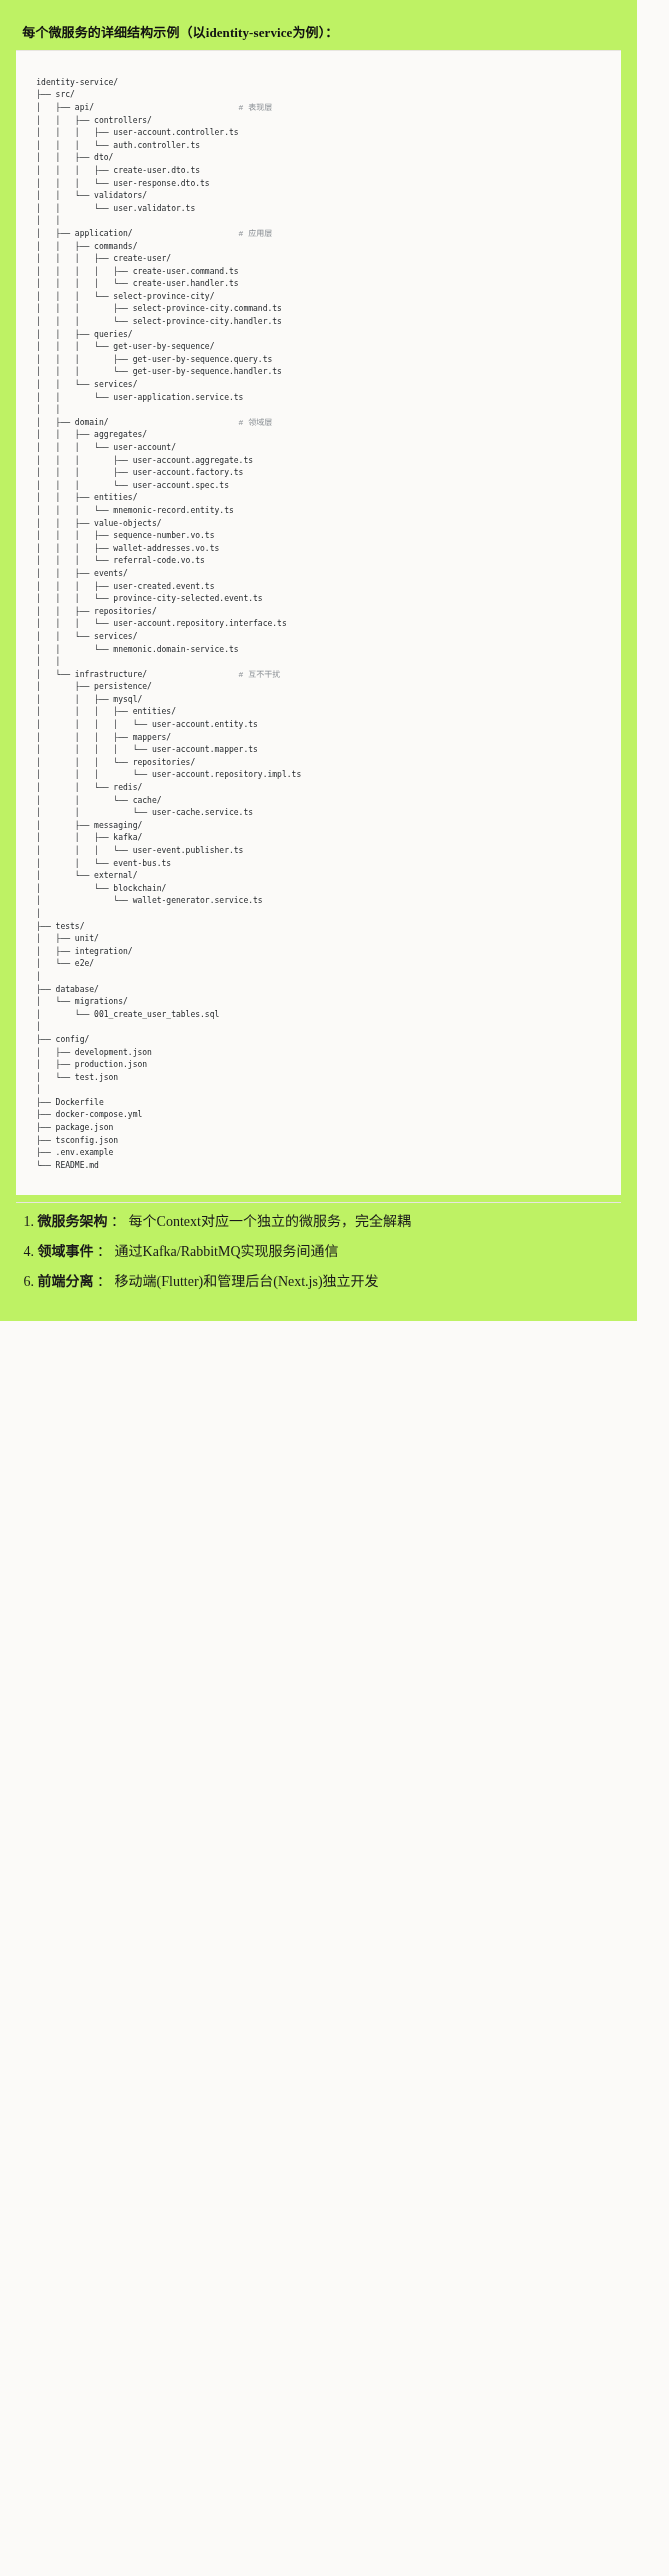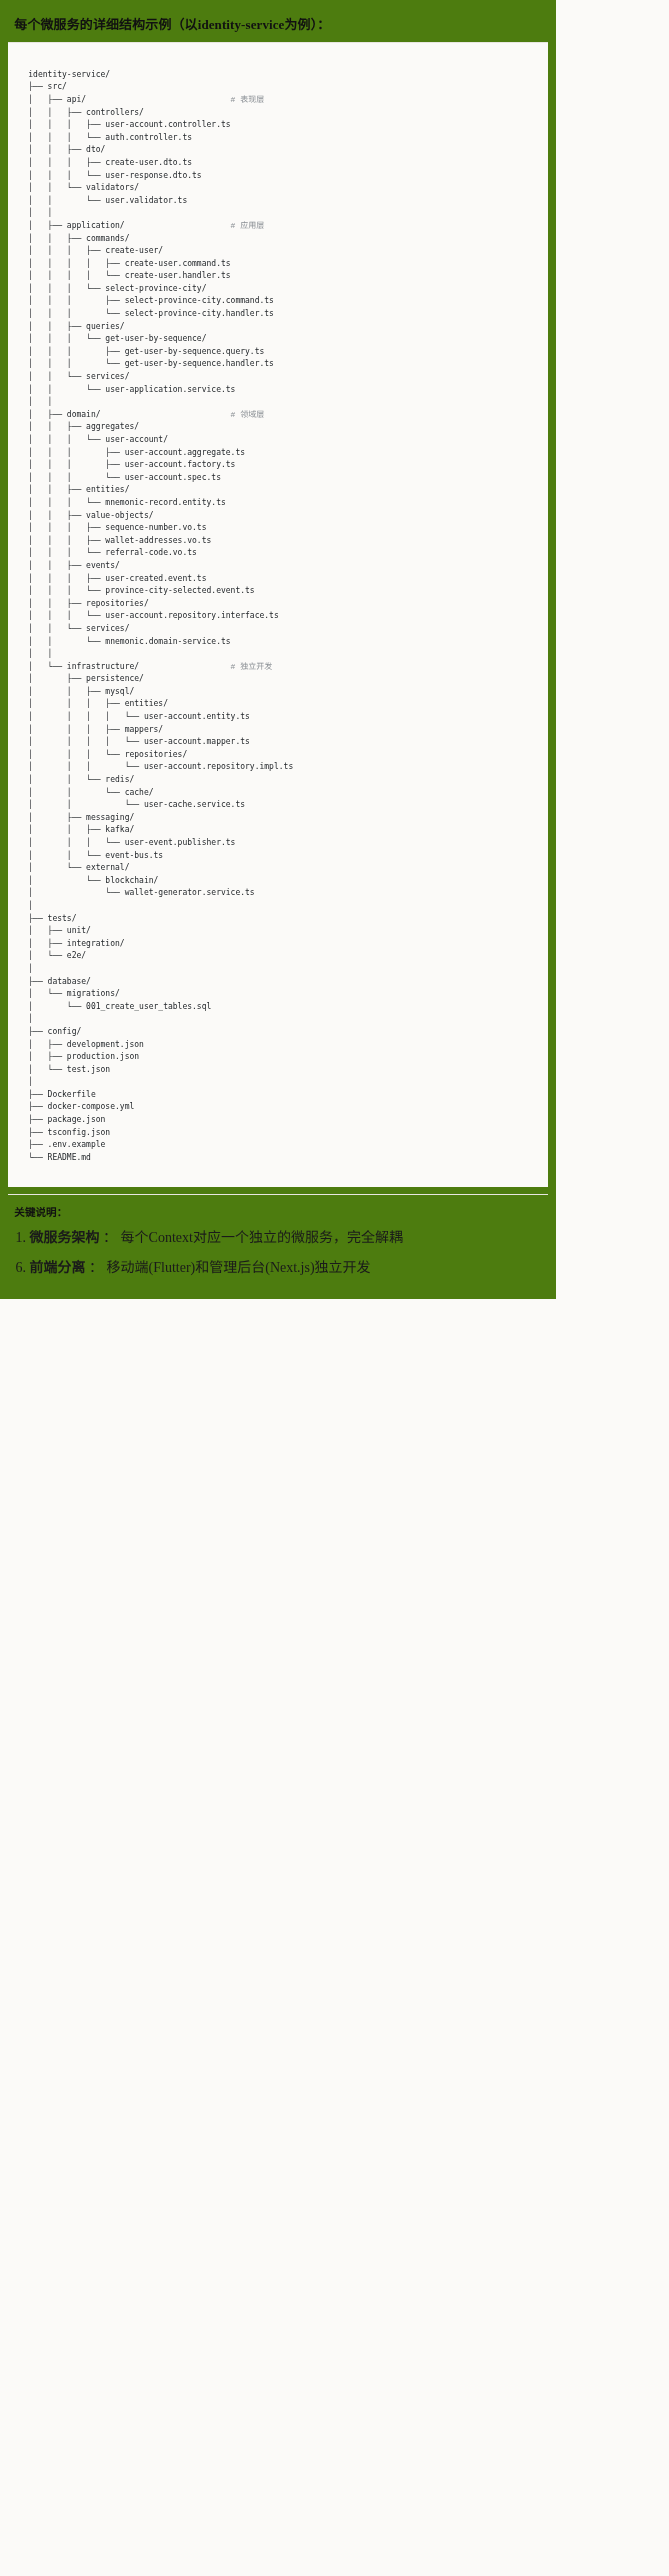--- a/index.html
+++ b/index.html
@@ -8,24 +8,24 @@
     padding: 0;
     background: #fbfaf8;
   }
   body {
     width: 669px;
     font-family: "Liberation Sans", "DejaVu Sans", sans-serif;
     color: #1a1a1a;
     -webkit-font-smoothing: antialiased;
   }
   .page {
-    width: 556px;
+    width: 637px;
     box-sizing: border-box;
-    background: #4d7c0f;
-    padding: 8px;
+    background: #bef264;
+    padding: 16px;
   }
 
   
   .doc-heading {
     font-family: "Liberation Serif", "DejaVu Serif", serif;
     font-weight: bold;
     font-size: 13px;
     line-height: 1.3;
     color: #111111;
     padding: 8.8px 6.3px 8.8px 6.3px;
@@ -151,21 +151,21 @@
 │   │   │   ├── wallet-addresses.vo.ts
 │   │   │   └── referral-code.vo.ts
 │   │   ├── events/
 │   │   │   ├── user-created.event.ts
 │   │   │   └── province-city-selected.event.ts
 │   │   ├── repositories/
 │   │   │   └── user-account.repository.interface.ts
 │   │   └── services/
 │   │       └── mnemonic.domain-service.ts
 │   │
-│   └── infrastructure/                   <span class="cmt"># 独立开发</span>
+│   └── infrastructure/                   <span class="cmt"># 互不干扰</span>
 │       ├── persistence/
 │       │   ├── mysql/
 │       │   │   ├── entities/
 │       │   │   │   └── user-account.entity.ts
 │       │   │   ├── mappers/
 │       │   │   │   └── user-account.mapper.ts
 │       │   │   └── repositories/
 │       │   │       └── user-account.repository.impl.ts
 │       │   └── redis/
 │       │       └── cache/
@@ -196,27 +196,32 @@
 ├── docker-compose.yml
 ├── package.json
 ├── tsconfig.json
 ├── .env.example
 └── README.md</pre>
   </div>
 
   <hr class="section-divider">
 
   <div class="keynotes">
-    <h2>关键说明：</h2>
     <ol class="note-list">
       <li>
         <span class="num">1.</span>
         <span class="term">微服务架构</span>
         <span class="sep">：</span>
         <span class="body">每个Context对应一个独立的微服务，完全解耦</span>
+      </li>
+      <li>
+        <span class="num">4.</span>
+        <span class="term">领域事件</span>
+        <span class="sep">：</span>
+        <span class="body">通过Kafka/RabbitMQ实现服务间通信</span>
       </li>
       <li>
         <span class="num">6.</span>
         <span class="term">前端分离</span>
         <span class="sep">：</span>
         <span class="body">移动端(Flutter)和管理后台(Next.js)独立开发</span>
       </li>
     </ol>
   </div>
 

